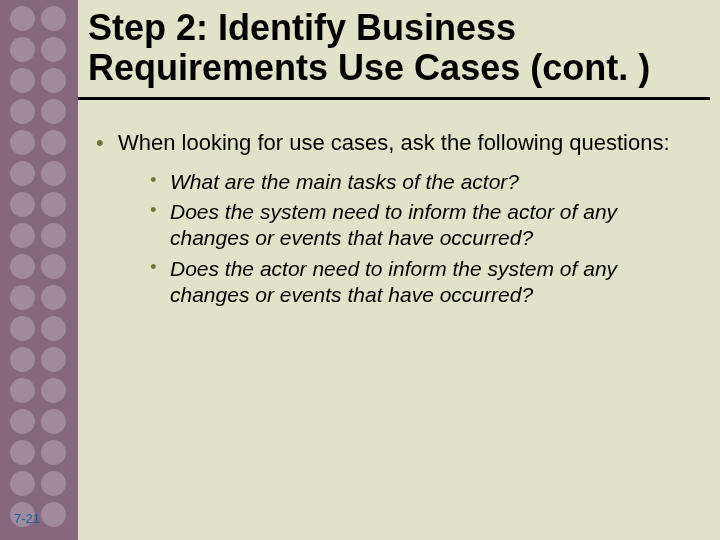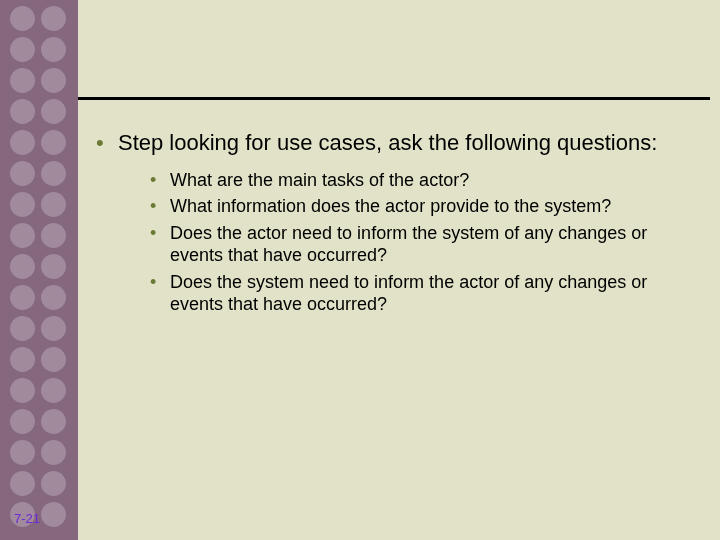--- a/index.html
+++ b/index.html
@@ -68,36 +68,37 @@
     color: #6a7a34;
     font-size: 22px;
   }
   ul.lvl2 {
     list-style: none;
     padding-left: 52px;
     margin-top: 12px;
   }
   ul.lvl2 > li {
     position: relative;
-    font-size: 18px;
+    font-size: 21px;
     line-height: 1.25;
     margin-bottom: 4px;
+    font-style: italic;
   }
   ul.lvl2 > li::before {
     content: "•";
     position: absolute;
     left: -20px; top: 0;
     color: #6a7a34;
     font-size: 18px;
   }
   .pagenum {
     position: absolute;
     left: 14px; bottom: 14px;
     font-size: 13px;
-    color: #6d28d9;
+    color: #0369a1;
   }
 </style>
 </head>
 <body>
 
 <div class="slide">
   <div class="left-band">
     <div class="dot-col">
       <div class="dot"></div>
       <div class="dot"></div>
@@ -129,30 +130,30 @@
       <div class="dot"></div>
       <div class="dot"></div>
       <div class="dot"></div>
       <div class="dot"></div>
       <div class="dot"></div>
       <div class="dot"></div>
       <div class="dot"></div>
     </div>
   </div>
 
+  <div class="title">Step 2: Identify Business Requirements Use Cases (cont. )</div>
   <div class="title-rule"></div>
 
   <div class="content">
     <ul class="lvl1">
       <li>
-        <span>Step looking for use cases, ask the following questions:</span>
+        <span>When looking for use cases, ask the following questions:</span>
         <ul class="lvl2">
           <li><span>What are the main tasks of the actor?</span></li>
-          <li><span>What information does the actor provide to the system?</span></li>
+          <li><span>Does the system need to inform the actor of any changes or events that have occurred?</span></li>
           <li><span>Does the actor need to inform the system of any changes or events that have occurred?</span></li>
-          <li><span>Does the system need to inform the actor of any changes or events that have occurred?</span></li>
         </ul>
       </li>
     </ul>
   </div>
 
   <div class="pagenum">7-21</div>
 </div>
 
 </body></html>

